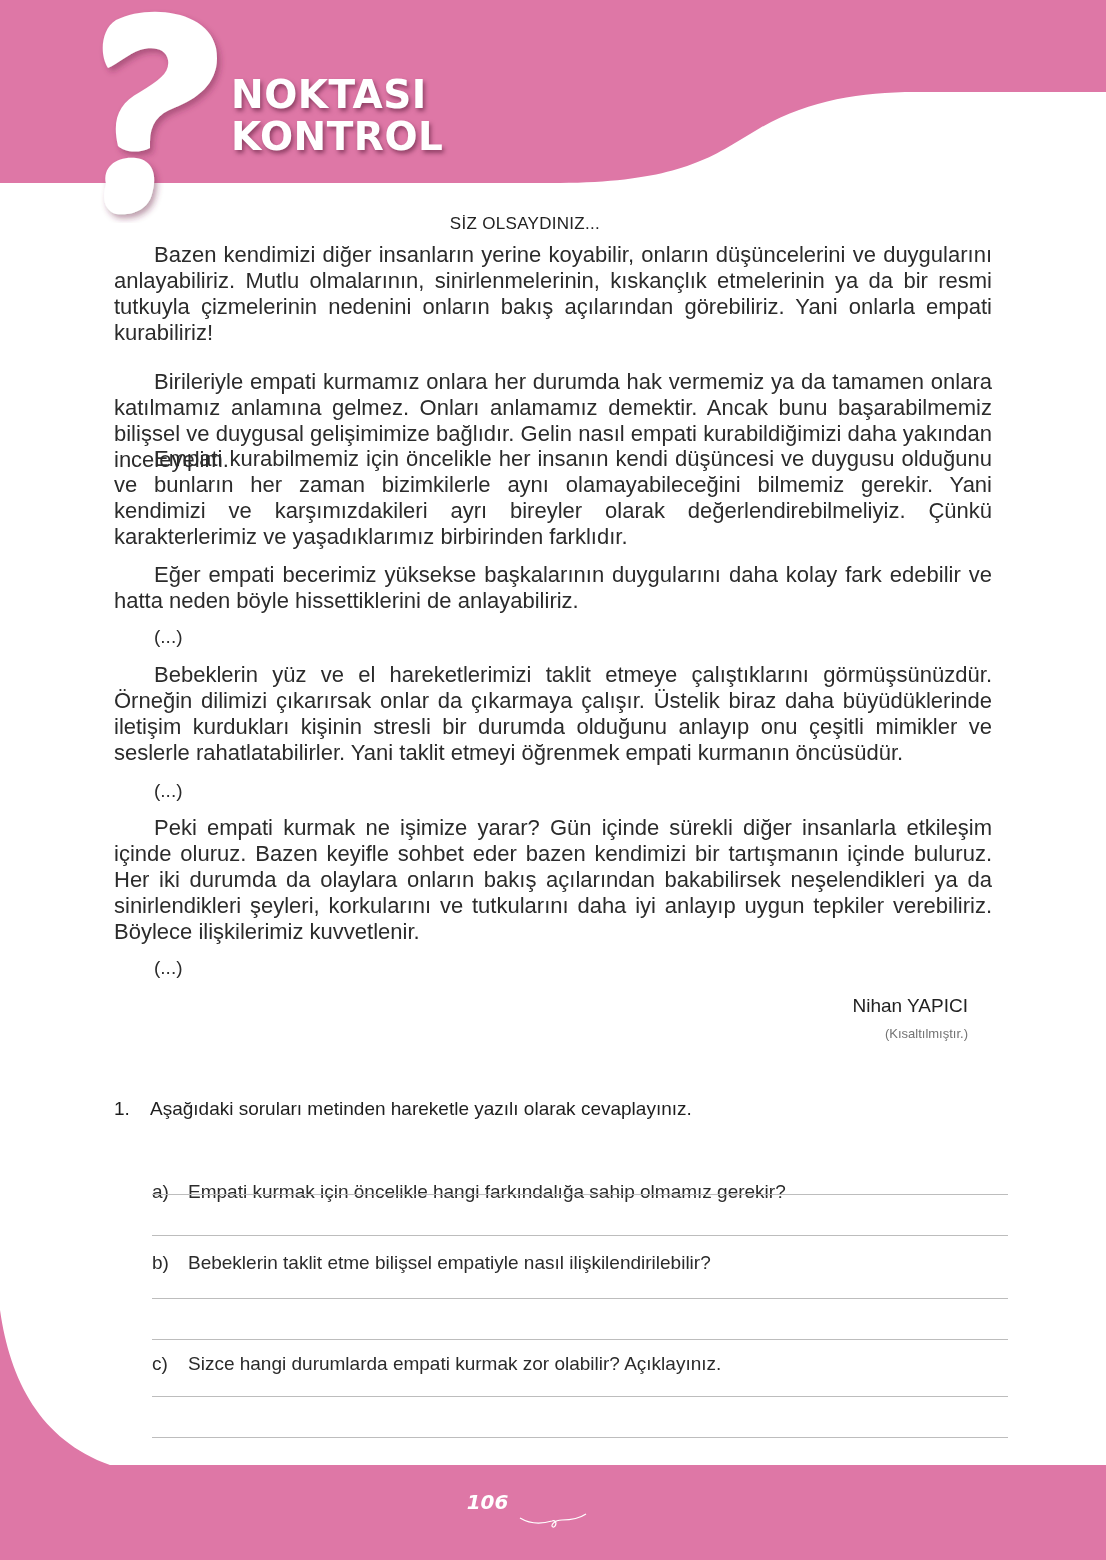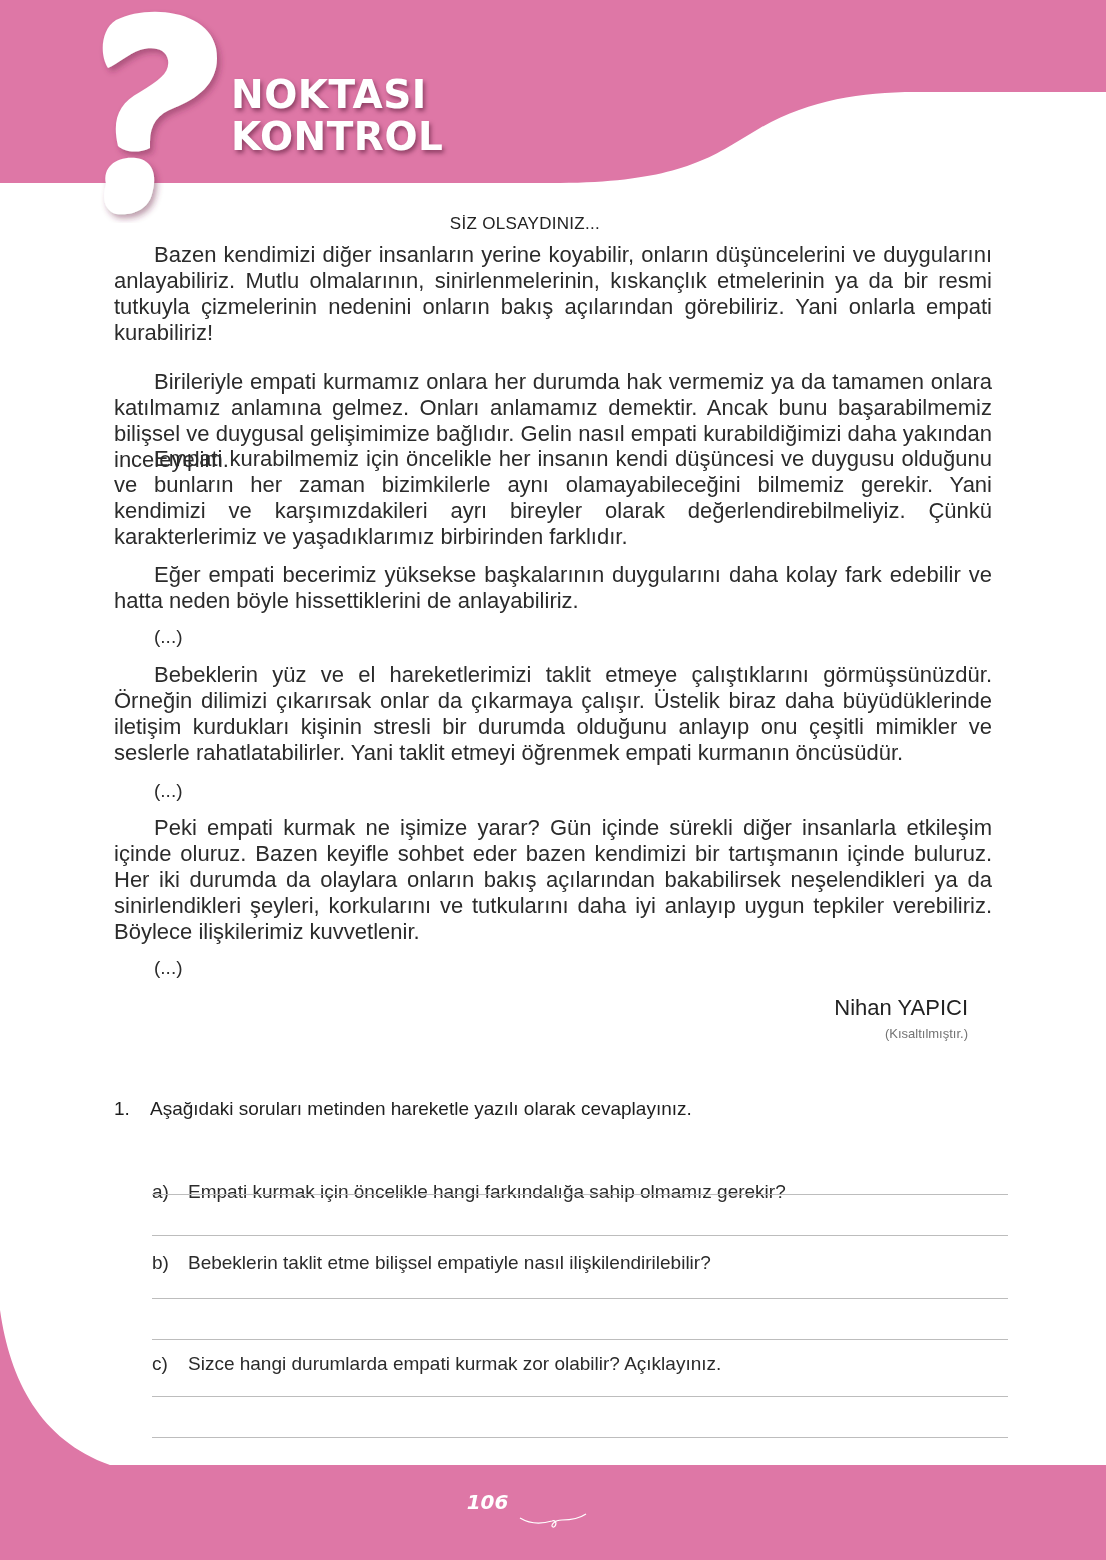--- a/index.html
+++ b/index.html
@@ -23,21 +23,21 @@
     position:absolute; left:0; top:214px; width:1020px; text-align:center;
     font-size:17px; color:#222; letter-spacing:0.3px;padding-left:15px;
   }
   .para {
     position:absolute; left:0; width:878px; font-size:22px; line-height:26px;
     text-align:justify; color:#2b2b2b; margin:0;
     font-family:"Liberation Sans", sans-serif;
   }
   .para .indent { display:inline-block; width:40px; }
   .ellipsis { position:absolute; left:40px; font-size:19px; color:#2b2b2b; }
-  .author { position:absolute; right:138px; top:995px; font-size:22px; color:#222; text-align:left; }
+  .author { position:absolute; right:138px; top:995px; font-size:19px; color:#222; text-align:left; }
   .source { position:absolute; right:138px; top:1026px; font-size:13px; color:#737373; text-align:right; }
   .question-main { position:absolute; left:114px; top:1098px; font-size:19px; color:#1e1e1e; }
   .question-main .num { display:inline-block; width:36px; }
   .sub-q { position:absolute; left:152px; font-size:19px; color:#2b2b2b; }
   .sub-q .letter { display:inline-block; width:36px; }
   .answer-line { position:absolute; left:152px; width:856px; height:0; border-top:1.5px solid #bdbdbd; z-index:2; }
   .page-num {
     position:absolute; left:0; top:1490px; width:975px; text-align:center; z-index:3;
     font-family:"DejaVu Sans", sans-serif; font-style:italic; font-weight:bold;
     font-size:20px; color:#ffffff;

